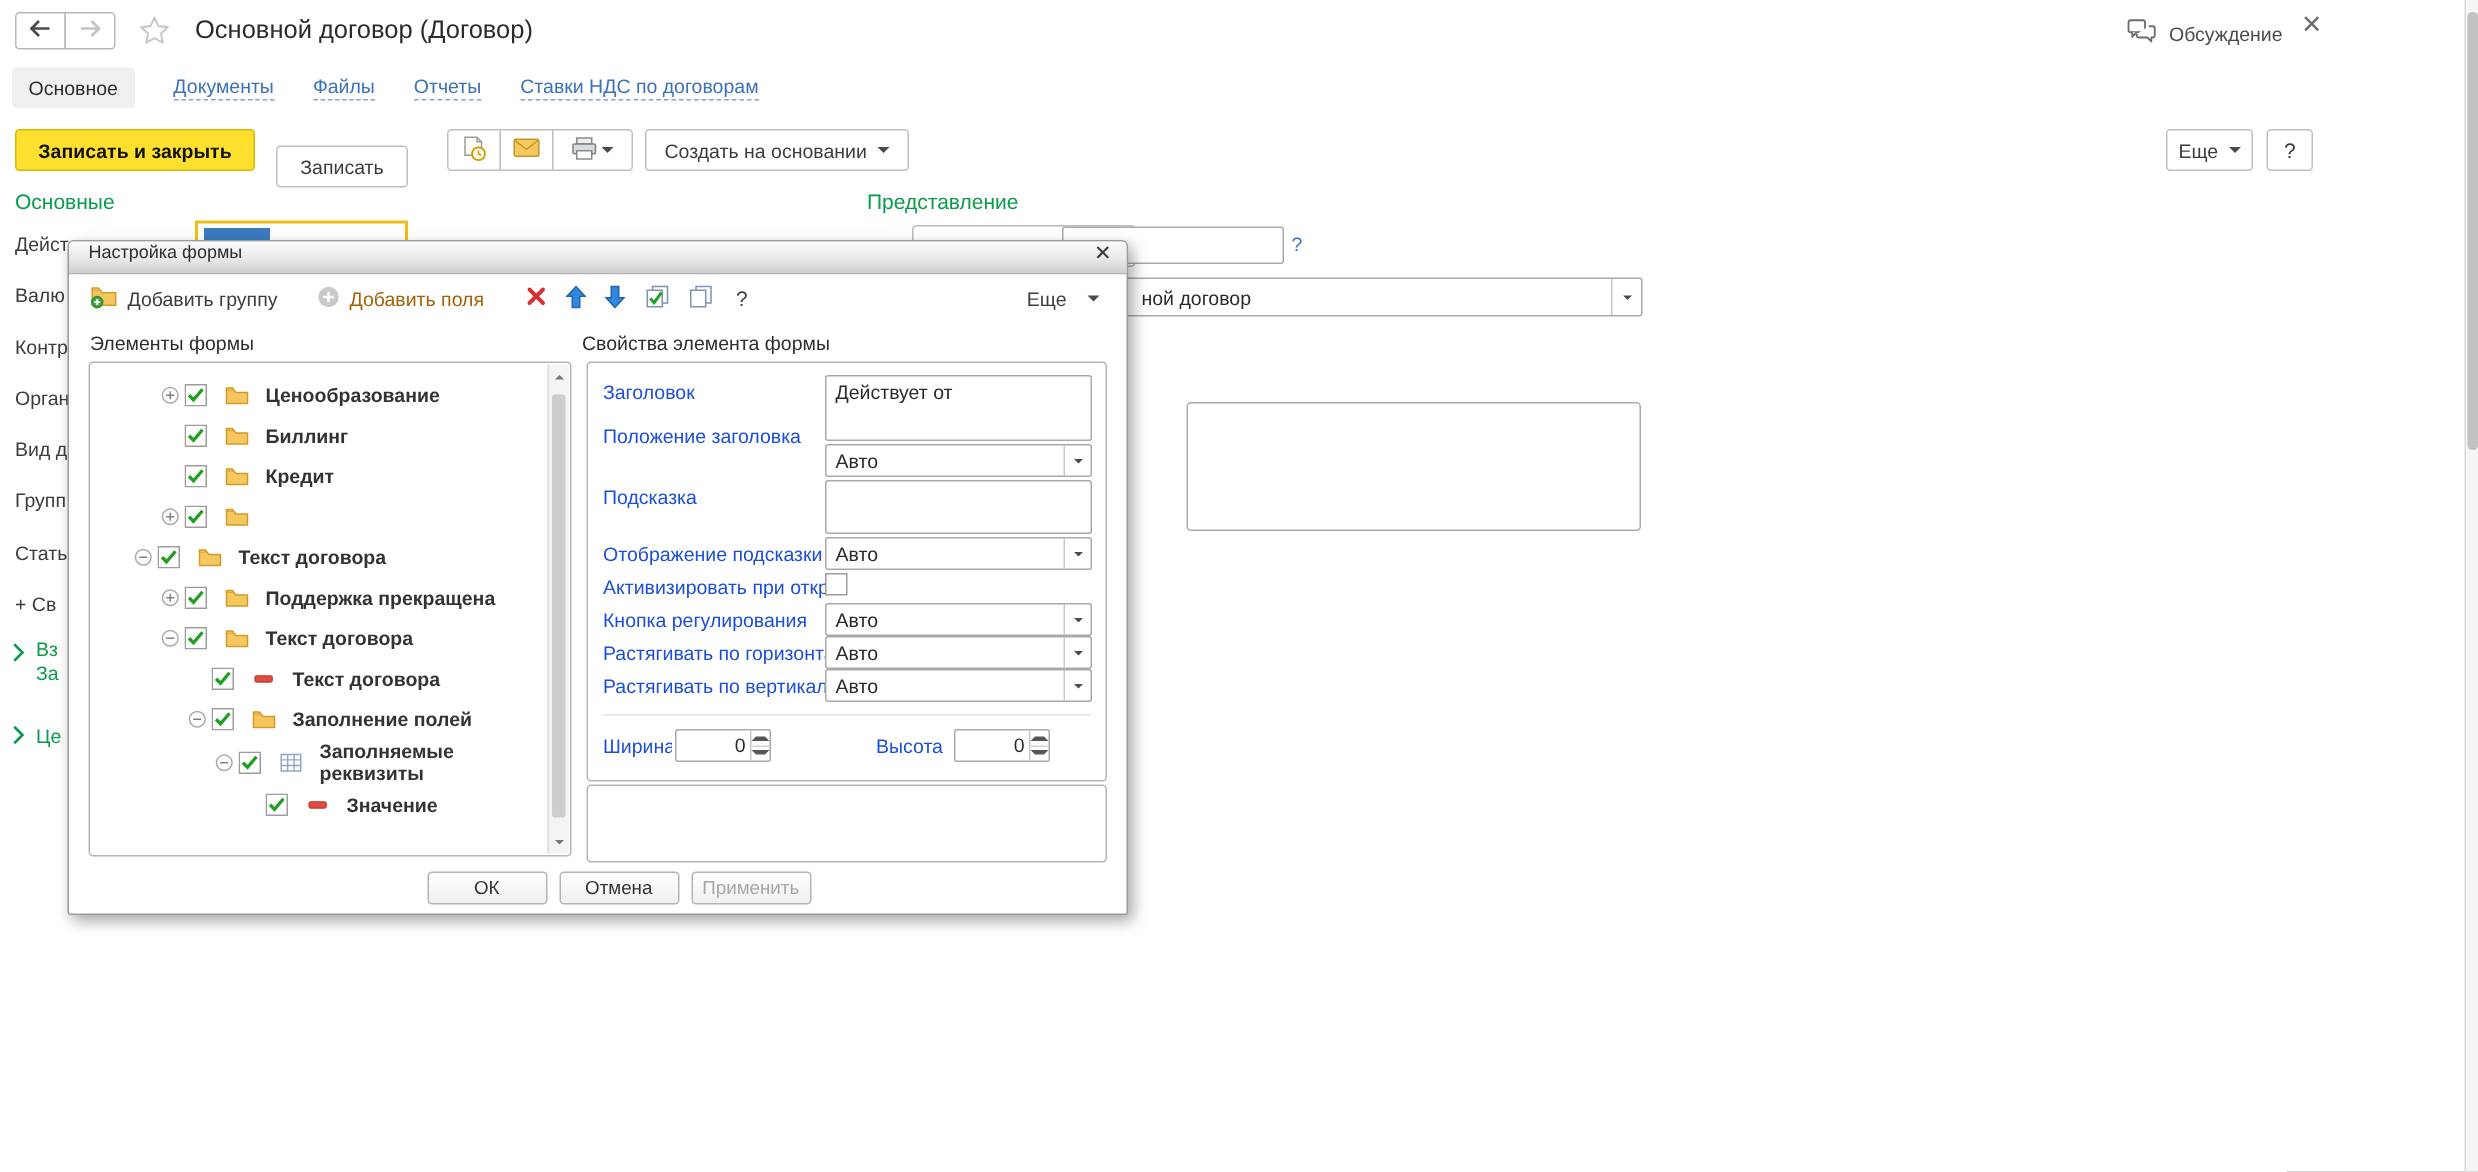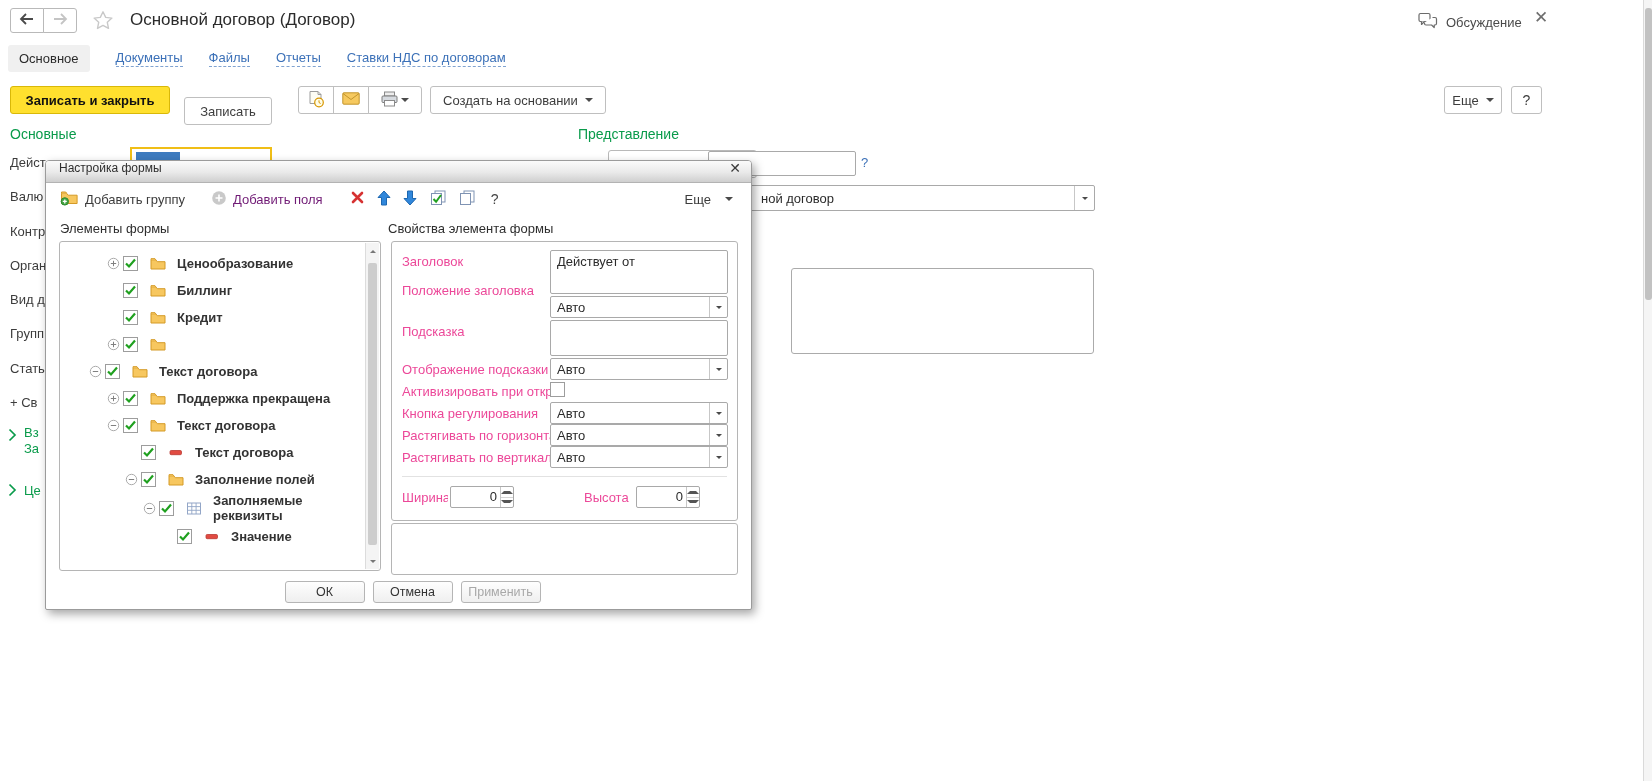--- a/index.html
+++ b/index.html
@@ -59,38 +59,38 @@
   
   .page-scroll{position:absolute; right:0; top:0; width:9px; height:781px; background:#F5F5F5; border-left:1px solid #DADADA;}
   .page-scroll .thumb{position:absolute; left:1px; top:8px; width:7px; height:292px; background:#C2C2C2; border-radius:3px;}
 
   
   .dialog{position:absolute; left:45px; top:160px; width:707px; height:450px; background:#fff; border:1px solid #9B9B9B; border-radius:4px 4px 2px 2px; box-shadow:3px 4px 10px rgba(0,0,0,.35); z-index:10;}
   .dlg-titlebar{height:22px; background:linear-gradient(#FBFBFB,#E9E9E9 55%,#CFCFCF); border-bottom:1px solid #B3B3B3; border-radius:3px 3px 0 0; display:flex; padding:0 10px 0 13px; font-size:12px; color:#2E2E2E;}
   .dlg-close{margin-left:auto; font-size:14px; font-weight:bold; color:#3A3A3A; cursor:pointer; line-height:1;}
   .dlg-toolbar{height:32px; display:flex; align-items:center;}
   .tb-item{display:flex; align-items:center; gap:6px; cursor:pointer; color:#3C3C3C;}
-  .tb-item.disabled{color:#701a75; cursor:default;}
+  .tb-item.disabled{color:#a16207; cursor:default;}
   .tb-q{font-size:14px; color:#444; cursor:pointer;}
   .dlg-more{margin-left:auto; margin-right:18px; display:flex; align-items:center; gap:14px; cursor:pointer; color:#3C3C3C;}
   .panel-label{position:absolute; color:#2E2E2E;}
   .tree-box{position:absolute; left:13px; top:80px; width:322px; height:330px; border:1px solid #B5B5B5; border-radius:3px; background:#fff; overflow:hidden;}
   .tree-rows{position:absolute; left:0; top:0; right:14px; bottom:0; padding-top:8px;font-weight:bold;}
   .tree-row{display:flex; align-items:center; min-height:27px; cursor:pointer;}
   .tree-row .exp{width:16px; display:flex; align-items:center;}
   .tree-row .cb{width:15px; height:15px; display:flex; cursor:pointer;}
   .tree-row .ticon{width:16px; margin-left:12px; display:flex;}
   .tree-row .tlabel{margin-left:11px; flex:1; min-width:0; line-height:15px;}
   .tree-scroll{position:absolute; right:1px; top:1px; bottom:1px; width:14px; background:#F4F4F4; border-left:1px solid #DCDCDC;}
   .tree-scroll .arr{height:14px; display:flex; align-items:center; justify-content:center;}
   .tree-scroll .arr.down{position:absolute; bottom:0; left:0; right:0;}
   .tree-scroll .thumb{position:absolute; left:2px; top:20px; width:9px; height:282px; background:#CDCDCD; border-radius:2px;}
   .props-box{position:absolute; left:345px; top:80px; width:347px; height:280px; border:1px solid #B5B5B5; border-radius:3px; background:#fff;}
   .props-box2{position:absolute; left:345px; top:362px; width:347px; height:52px; border:1px solid #B5B5B5; border-radius:3px; background:#fff;}
-  .plabel{position:absolute; left:10px; width:150px; white-space:nowrap; overflow:hidden; color:#ec4899;}
+  .plabel{position:absolute; left:10px; width:150px; white-space:nowrap; overflow:hidden; color:#1d4ed8;}
   .parea{position:absolute; border:1px solid #A9A9A9; border-radius:2px; background:#fff; padding:2px 6px; line-height:17px; color:#2B2B2B;}
   .pcombo{position:absolute; height:22px; width:178px; left:158px; border:1px solid #A9A9A9; border-radius:2px; background:#fff; display:flex; align-items:center;}
   .pcombo .val{flex:1; padding-left:6px; color:#2B2B2B;}
   .pcombo .dd{width:18px; align-self:stretch; border-left:1px solid #C7C7C7; display:flex; align-items:center; justify-content:center; cursor:pointer;}
   .pcombo .dd .caret{border-width:3.5px; margin-top:3px;}
   .pcheck{position:absolute; left:158px; width:15px; height:15px; border:1px solid #9D9D9D; background:#fff; cursor:pointer;}
   .psep{position:absolute; left:10px; right:10px; top:234px; border-top:1px solid #E2E2E2;}
   .spinner{position:absolute; height:22px; border:1px solid #A9A9A9; border-radius:2px; background:#fff; display:flex;}
   .spinner .num{flex:1; text-align:right; padding:2px 3px 0 0; color:#2B2B2B;}
   .spinner .btns{width:13px; border-left:1px solid #C7C7C7; display:flex; flex-direction:column;}

